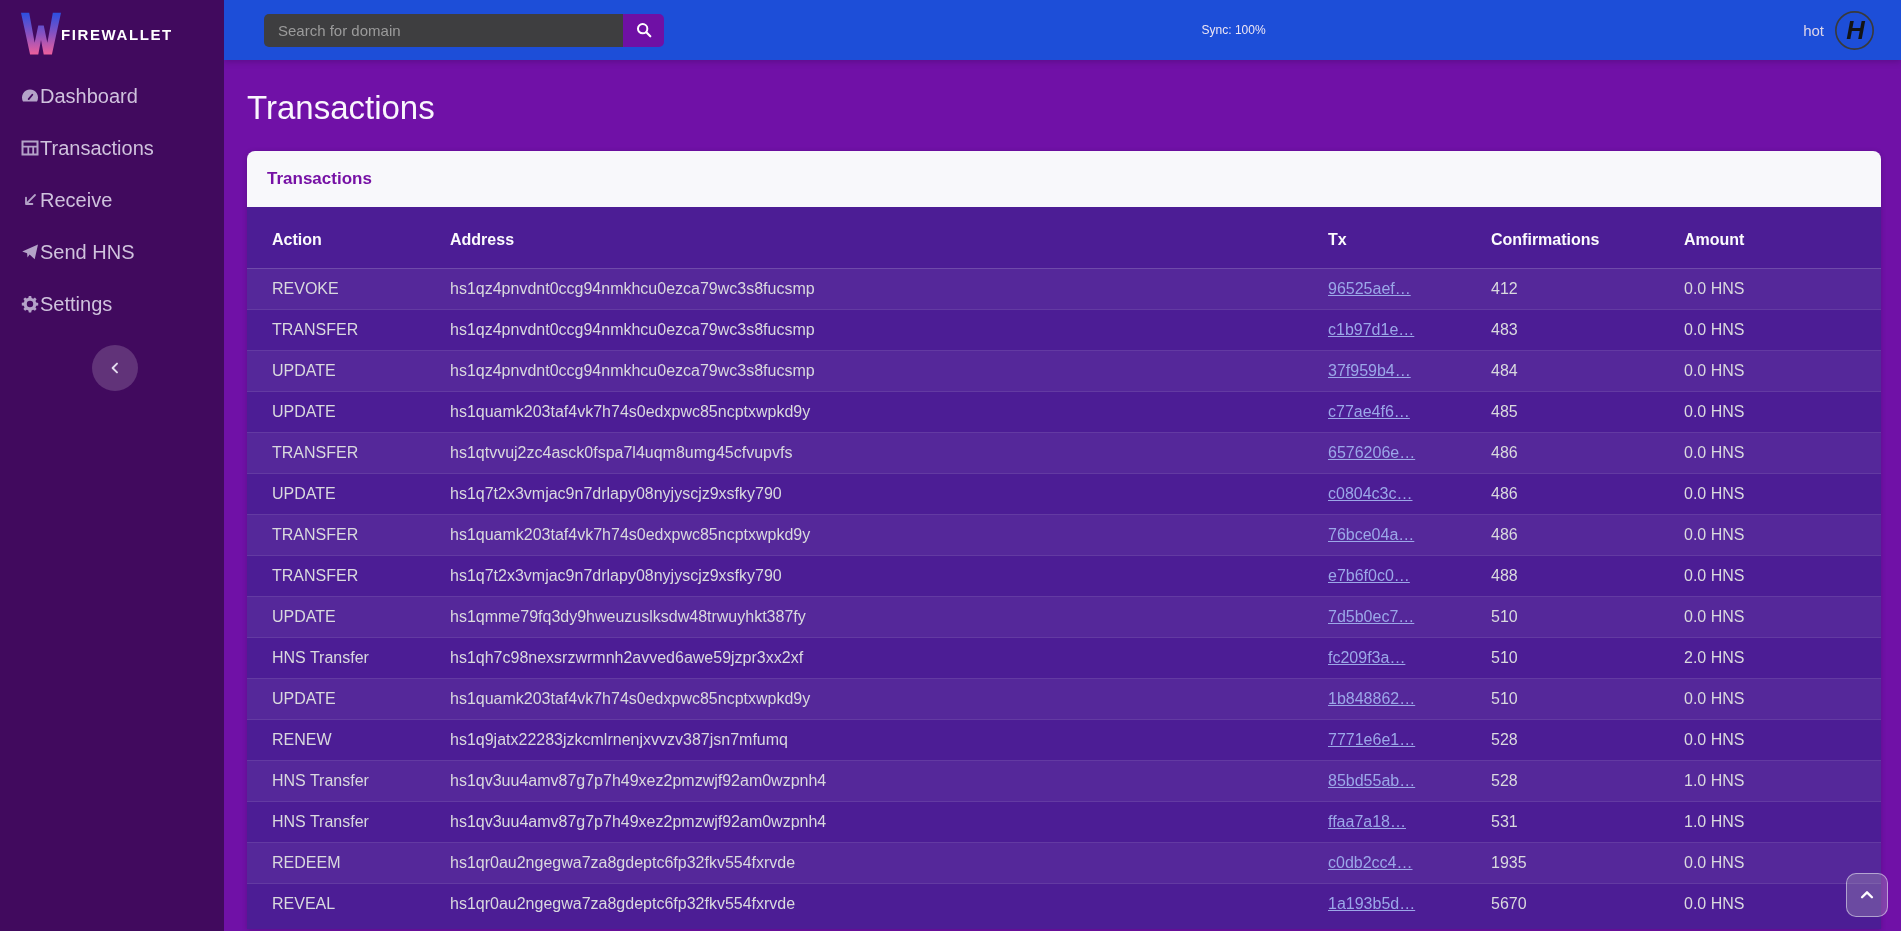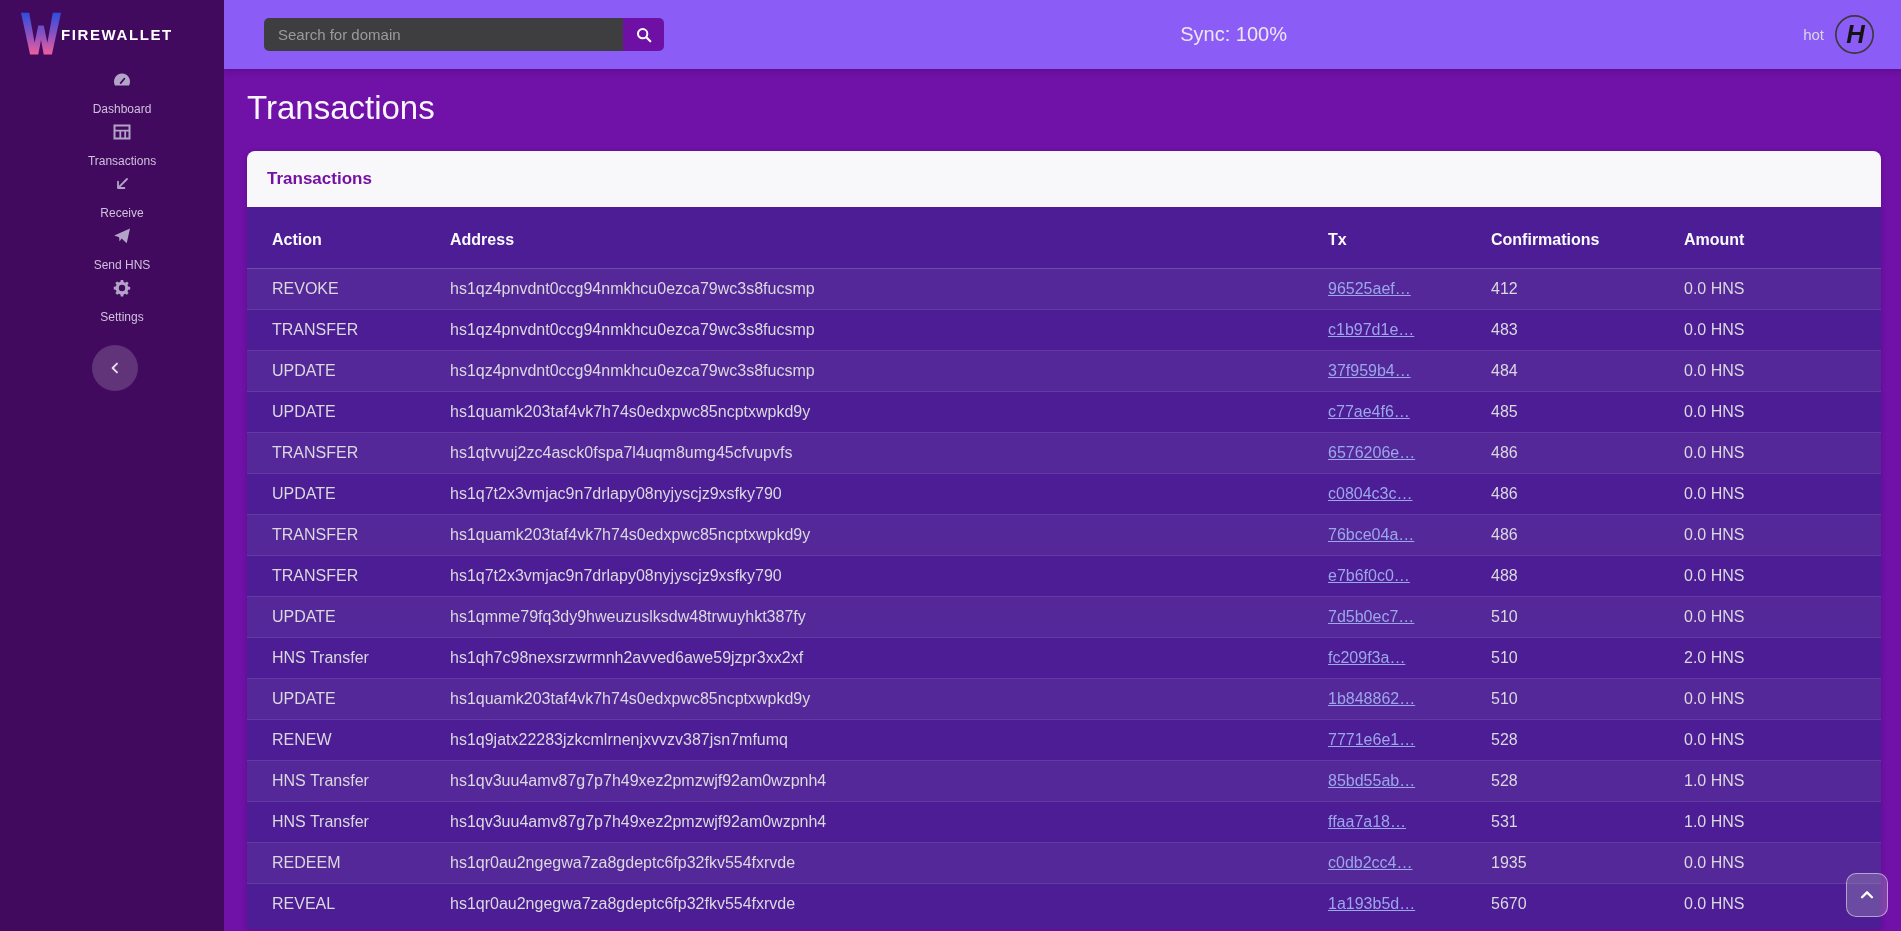--- a/index.html
+++ b/index.html
@@ -17,52 +17,52 @@
   }
   .brand {
     display: flex; align-items: center; gap: 0;
     height: 69px; padding-left: 21px; cursor: pointer;
   }
   .brand-name {
     color: #ffffff; font-size: 15px; font-weight: 800; letter-spacing: 1.6px;
   }
   .nav { padding-top: 1px; }
   .nav-item {
-    display: flex; align-items: center; gap: 12px;
+    display: flex; align-items: center; 
     height: 52px; padding-left: 20px;
-    color: #cfc2dd; font-size: 12px; cursor: pointer; flex-direction: column;
+    color: #cfc2dd; font-size: 20px; cursor: pointer;
   }
   .nav-item .ico { width: 20px; height: 20px; color: #b4a3c8; flex: 0 0 20px; }
   .collapse-btn {
     position: absolute; left: 92px; top: 345px; width: 46px; height: 46px;
     border-radius: 50%; border: none; background: rgba(255,255,255,0.17);
     color: #e4dcee; cursor: pointer; display: flex; align-items: center; justify-content: center;
   }
 
   
   .topbar {
-    position: fixed; left: 224px; top: 0; right: 0; height: 69px;
-    background: #8b5cf6; z-index: 20;
+    position: fixed; left: 224px; top: 0; right: 0; height: 60px;
+    background: #1d4ed8; z-index: 20;
     display: flex; align-items: center;
     box-shadow: 0 2px 6px rgba(40,0,60,0.25);
   }
   .search-group { display: flex; margin-left: 40px; height: 33px; }
   .search-input {
     width: 359px; height: 33px; background: #3e3e40; border: none;
     border-radius: 5px 0 0 5px; padding: 0 14px;
     color: #e8eaed; font-size: 15px; outline: none;
     font-family: "Liberation Sans", "DejaVu Sans", sans-serif;
   }
   .search-input::placeholder { color: #9b9b9b; }
   .search-btn {
     width: 41px; height: 33px; border: none; border-radius: 0 5px 5px 0;
     background: #6f10a5; color: #fff; cursor: pointer;
     display: flex; align-items: center; justify-content: center;
   }
-  .sync { margin: 16px auto; color: #eee6f4; font-size: 20px; text-align: right; }
+  .sync { margin: 16px auto; color: #eee6f4; font-size: 12px; text-align: right; }
   .wallet { display: flex; align-items: center; gap: 10px; padding-right: 26px; }
   .wallet-label { color: #ded6e8; font-size: 15px; }
   .hs-logo { width: 41px; height: 41px; cursor: pointer; display: block; }
 
   
   .main { margin-left: 224px; padding: 69px 20px 0 23px; }
   .page-title {
     margin: 20px 0 24px 0; color: #faf6fd;
     font-size: 33px; font-weight: 500;
   }

